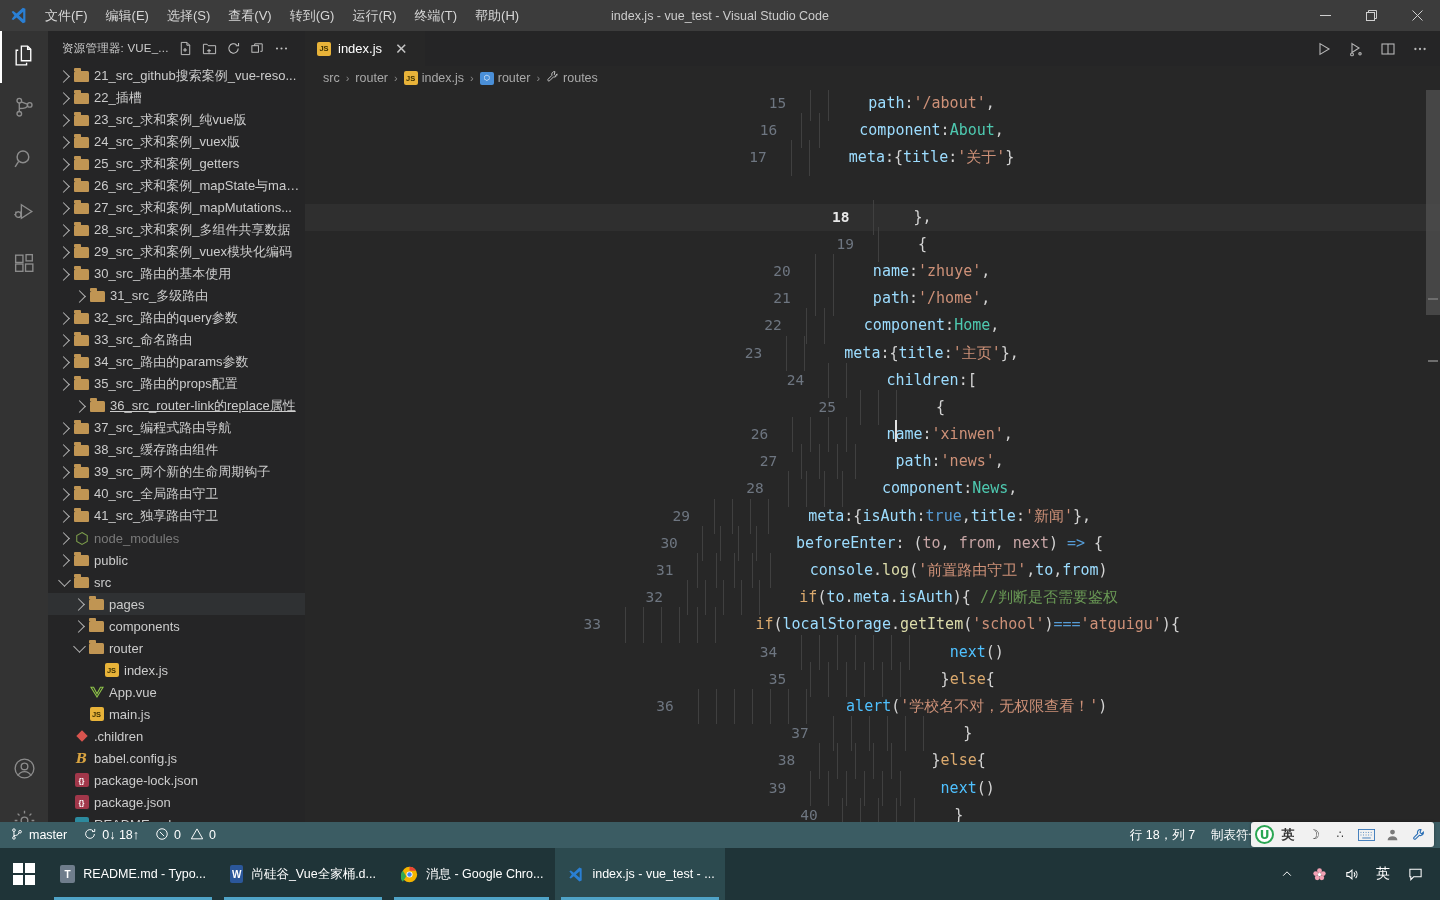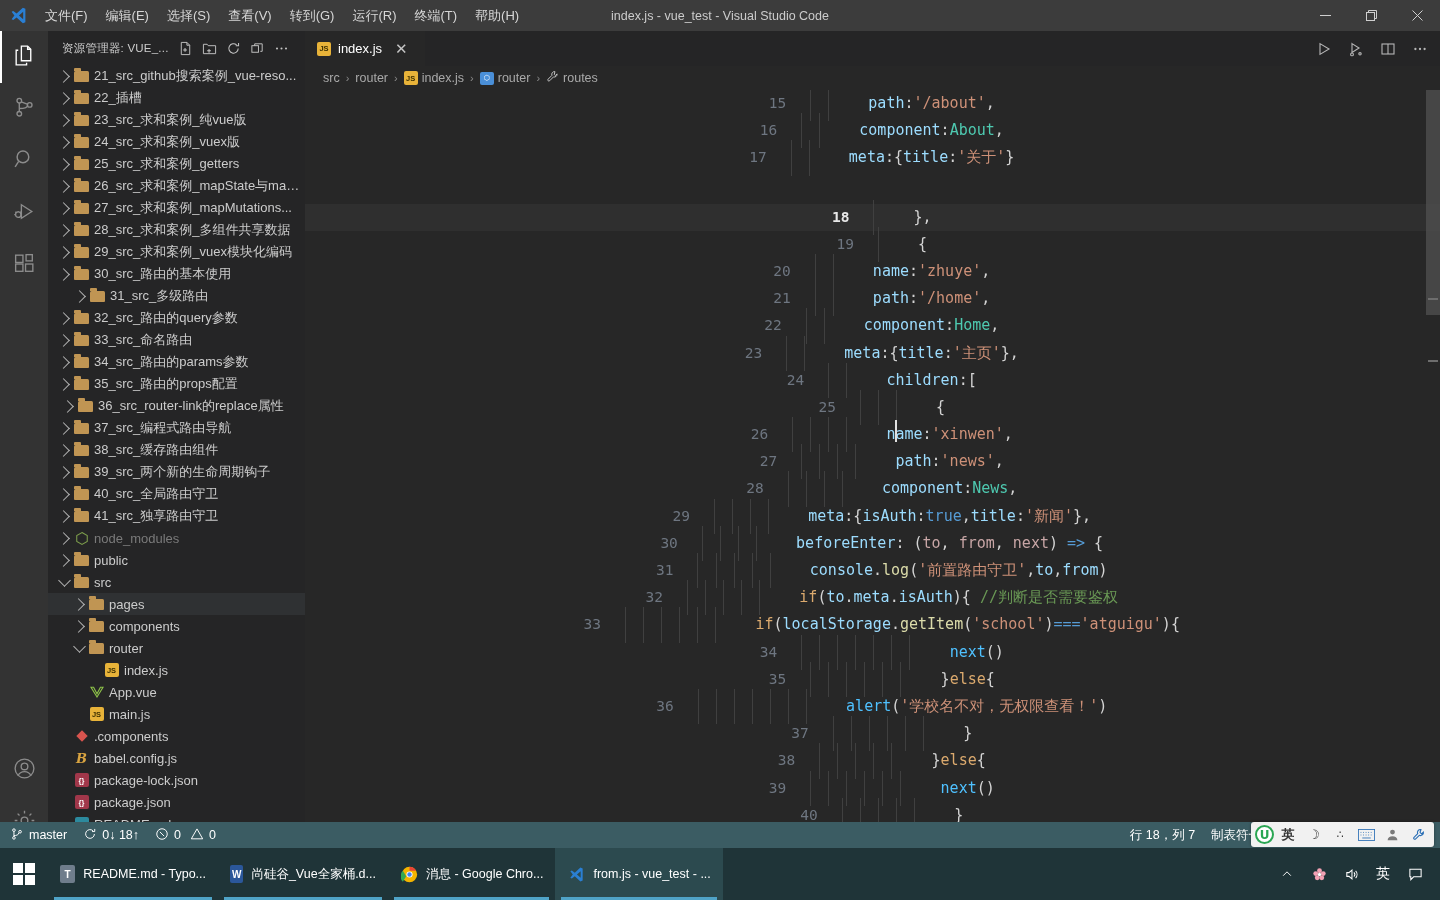--- a/index.html
+++ b/index.html
@@ -472,21 +472,21 @@
         </div>
         <div class="row" style="padding-left: 8px;">
           <span class="twisty">
             <span class="chev right"></span>
           </span>
           <span class="ficon">
             <span class="folder"></span>
           </span>
           <span class="rlabel">35_src_路由的props配置</span>
         </div>
-        <div class="row" style="padding-left: 12px;">
+        <div class="row" style="padding-left: 24px; text-decoration: underline;">
           <span class="twisty">
             <span class="chev right"></span>
           </span>
           <span class="ficon">
             <span class="folder"></span>
           </span>
           <span class="rlabel">36_src_router-link的replace属性</span>
         </div>
         <div class="row" style="padding-left: 8px;">
           <span class="twisty">
@@ -612,21 +612,21 @@
           </span>
           <span class="rlabel">main.js</span>
         </div>
         <div class="row" style="padding-left: 8px;">
           <span class="twisty"></span>
           <span class="ficon">
             <svg width="14" height="14" viewBox="0 0 16 16" fill="#d9544e">
               <path d="M8 1.5 14.5 8 8 14.5 1.5 8z"></path>
             </svg>
           </span>
-          <span class="rlabel">.components</span>
+          <span class="rlabel">.children</span>
         </div>
         <div class="row" style="padding-left: 8px;">
           <span class="twisty"></span>
           <span class="ficon">
             <span style="color:#d9a441;font-style:italic;font-family:'DejaVu Serif',serif;font-size:13px;font-weight:700">B</span>
           </span>
           <span class="rlabel">babel.config.js</span>
         </div>
         <div class="row" style="padding-left: 8px;">
           <span class="twisty"></span>
@@ -862,21 +862,21 @@
           </svg>
       </span>
       <span>消息 - Google Chro...</span>
     </div>
     <div class="task-item active">
       <span class="ticon" style="background:transparent;">
         <svg width="17" height="17" viewBox="0 0 24 24">
             <path fill="#2a7fd4" d="M17.5 2.1 9.6 9.4 5.4 6.2 3.3 7.3l3.5 4.7-3.5 4.7 2.1 1.1 4.2-3.2 7.9 7.3 3.2-1.5V3.6l-3.2-1.5Zm.4 5.3v9.2l-5.3-4.6 5.3-4.6Z"></path>
           </svg>
       </span>
-      <span>from.js - vue_test - ...</span>
+      <span>index.js - vue_test - ...</span>
     </div>
     <div class="tray">
       <span class="tray-item">
         <svg width="12" height="12" viewBox="0 0 14 14" fill="none" stroke="#ffffff" stroke-width="1.1">
             <path d="M2.5 9 7 4.5 11.5 9"></path>
           </svg>
       </span>
       <span class="tray-item">
         <svg width="15" height="15" viewBox="0 0 16 16" fill="#f3a1b4">
             <circle cx="8" cy="4" r="2.6"></circle>

